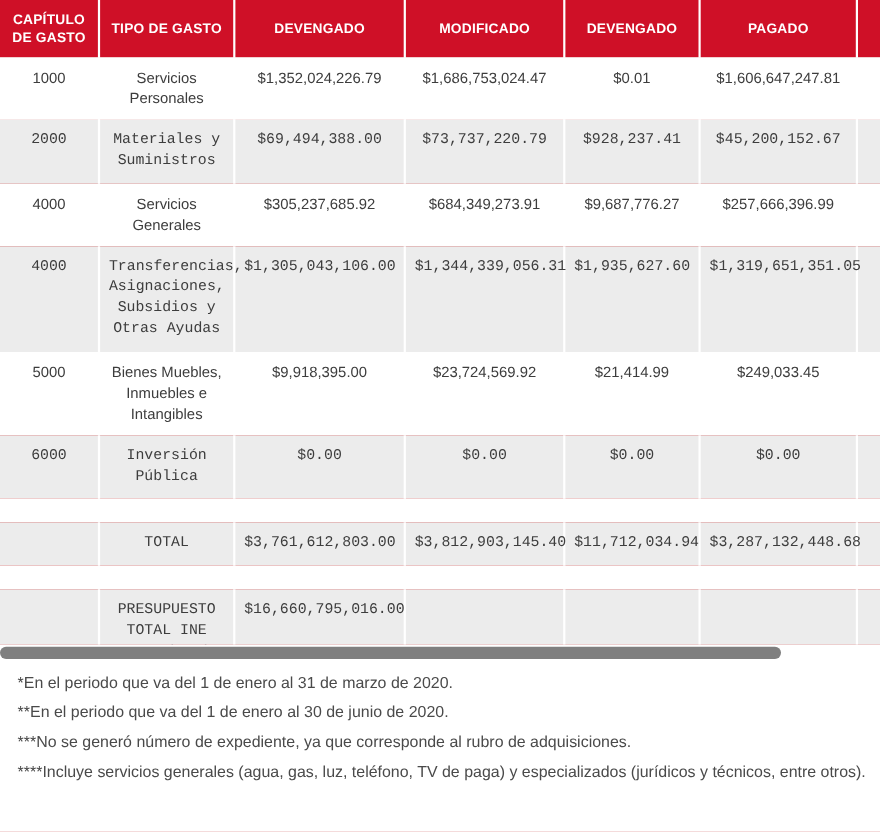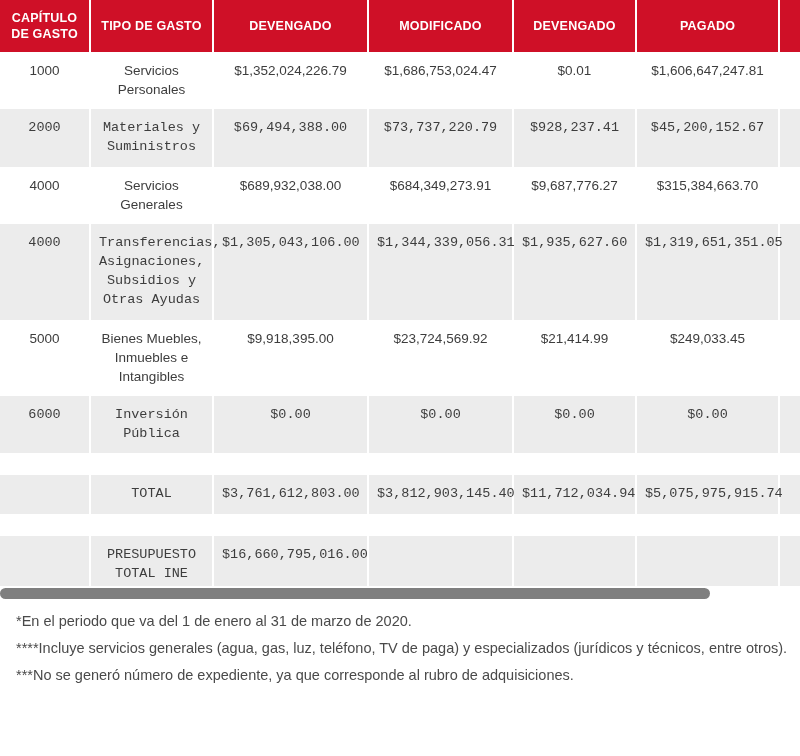--- a/index.html
+++ b/index.html
@@ -182,24 +182,24 @@
           <td class="num">$69,494,388.00</td>
           <td class="num">$73,737,220.79</td>
           <td class="num">$928,237.41</td>
           <td class="num">$45,200,152.67</td>
           <td class="empty"></td>
         </tr>
 
         <tr class="odd">
           <td>4000</td>
           <td>Servicios Generales</td>
-          <td class="num">$689,932,038.00</td>
+          <td class="num">$305,237,685.92</td>
           <td class="num">$684,349,273.91</td>
           <td class="num">$9,687,776.27</td>
-          <td class="num">$315,384,663.70</td>
+          <td class="num">$257,666,396.99</td>
           <td class="empty"></td>
         </tr>
 
         <tr class="even">
           <td>4000</td>
           <td>Transferencias, Asignaciones, Subsidios y Otras Ayudas</td>
           <td class="num">$1,305,043,106.00</td>
           <td class="num">$1,344,339,056.31</td>
           <td class="num">$1,935,627.60</td>
           <td class="num">$1,319,651,351.05</td>
@@ -235,21 +235,21 @@
           <td></td>
           <td></td>
         </tr>
 
         <tr class="total-row">
           <td class="label"></td>
           <td class="label">TOTAL</td>
           <td class="num">$3,761,612,803.00</td>
           <td class="num">$3,812,903,145.40</td>
           <td class="num">$11,712,034.94</td>
-          <td class="num">$5,075,975,915.74</td>
+          <td class="num">$3,287,132,448.68</td>
           <td class="empty"></td>
         </tr>
 
         <tr class="spacer blank">
           <td></td>
           <td></td>
           <td></td>
           <td></td>
           <td></td>
           <td></td>
@@ -269,17 +269,18 @@
       </tbody>
     </table>
   </div>
 
   <div class="scrollbar-track">
     <div class="scrollbar-thumb"></div>
   </div>
 
   <div class="footnotes">
     <p>*En el periodo que va del 1 de enero al 31 de marzo de 2020.</p>
+    <p>**En el periodo que va del 1 de enero al 30 de junio de 2020.</p>
+    <p>***No se generó número de expediente, ya que corresponde al rubro de adquisiciones.</p>
     <p>****Incluye servicios generales (agua, gas, luz, teléfono, TV de paga) y especializados (jurídicos y técnicos, entre otros).</p>
-    <p>***No se generó número de expediente, ya que corresponde al rubro de adquisiciones.</p>
   </div>
 
 </div>
 
 </body></html>

